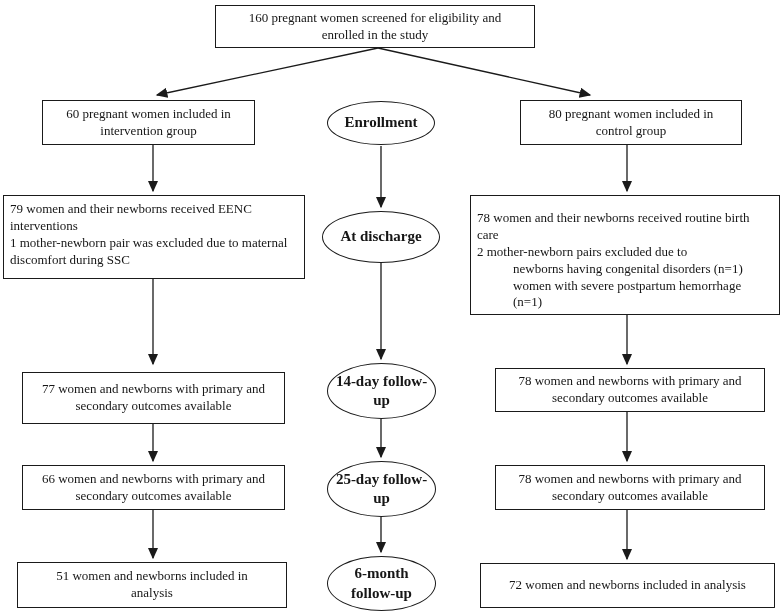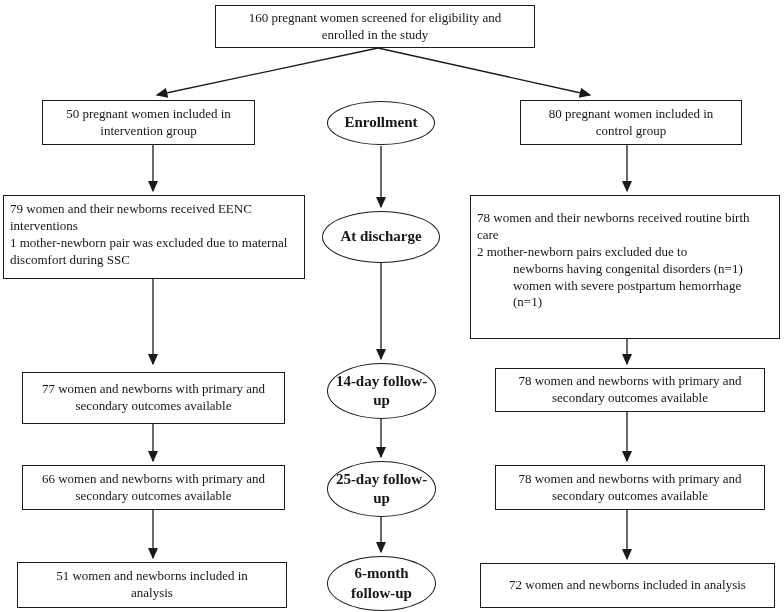--- a/index.html
+++ b/index.html
@@ -56,21 +56,21 @@
     <line x1="381" y1="263" x2="381" y2="359" marker-end="url(#ah)"></line>
     <line x1="381" y1="419" x2="381" y2="457" marker-end="url(#ah)"></line>
     <line x1="381" y1="517" x2="381" y2="552" marker-end="url(#ah)"></line>
   </svg>
 
   <div class="box" style="left:215px;top:5px;width:320px;height:43px;padding:2px 12px;">
     <span class="line">160 pregnant women screened for eligibility and enrolled in the study</span>
   </div>
 
   <div class="box" style="left:42px;top:100px;width:213px;height:45px;">
-    <span class="line">50 pregnant women included in intervention group</span>
+    <span class="line">60 pregnant women included in intervention group</span>
   </div>
 
   <div class="box left-text" style="left:3px;top:195px;width:302px;height:84px;">
     <span class="line">79 women and their newborns received EENC interventions</span>
     <span class="line">1 mother-newborn pair was excluded due to maternal discomfort during SSC</span>
   </div>
 
   <div class="box" style="left:22px;top:372px;width:263px;height:52px;">
     <span class="line">77 women and newborns with primary and secondary outcomes available</span>
   </div>
@@ -100,21 +100,21 @@
   </div>
 
   <div class="ellipse" style="left:327px;top:556px;width:109px;height:55px;">
     <span>6-month follow-up</span>
   </div>
 
   <div class="box" style="left:520px;top:100px;width:222px;height:45px;">
     <span class="line">80 pregnant women included in control group</span>
   </div>
 
-  <div class="box left-text" style="left:470px;top:195px;width:310px;height:144px;padding:14px 6px 4px 6px;">
+  <div class="box left-text" style="left:470px;top:195px;width:310px;height:120px;padding:14px 6px 4px 6px;">
     <span class="line">78 women and their newborns received routine birth care</span>
     <span class="line">2 mother-newborn pairs excluded due to</span>
     <span class="line indent">newborns having congenital disorders (n=1)</span>
     <span class="line indent">women with severe postpartum hemorrhage (n=1)</span>
   </div>
 
   <div class="box" style="left:495px;top:368px;width:270px;height:44px;">
     <span class="line">78 women and newborns with primary and secondary outcomes available</span>
   </div>
 

